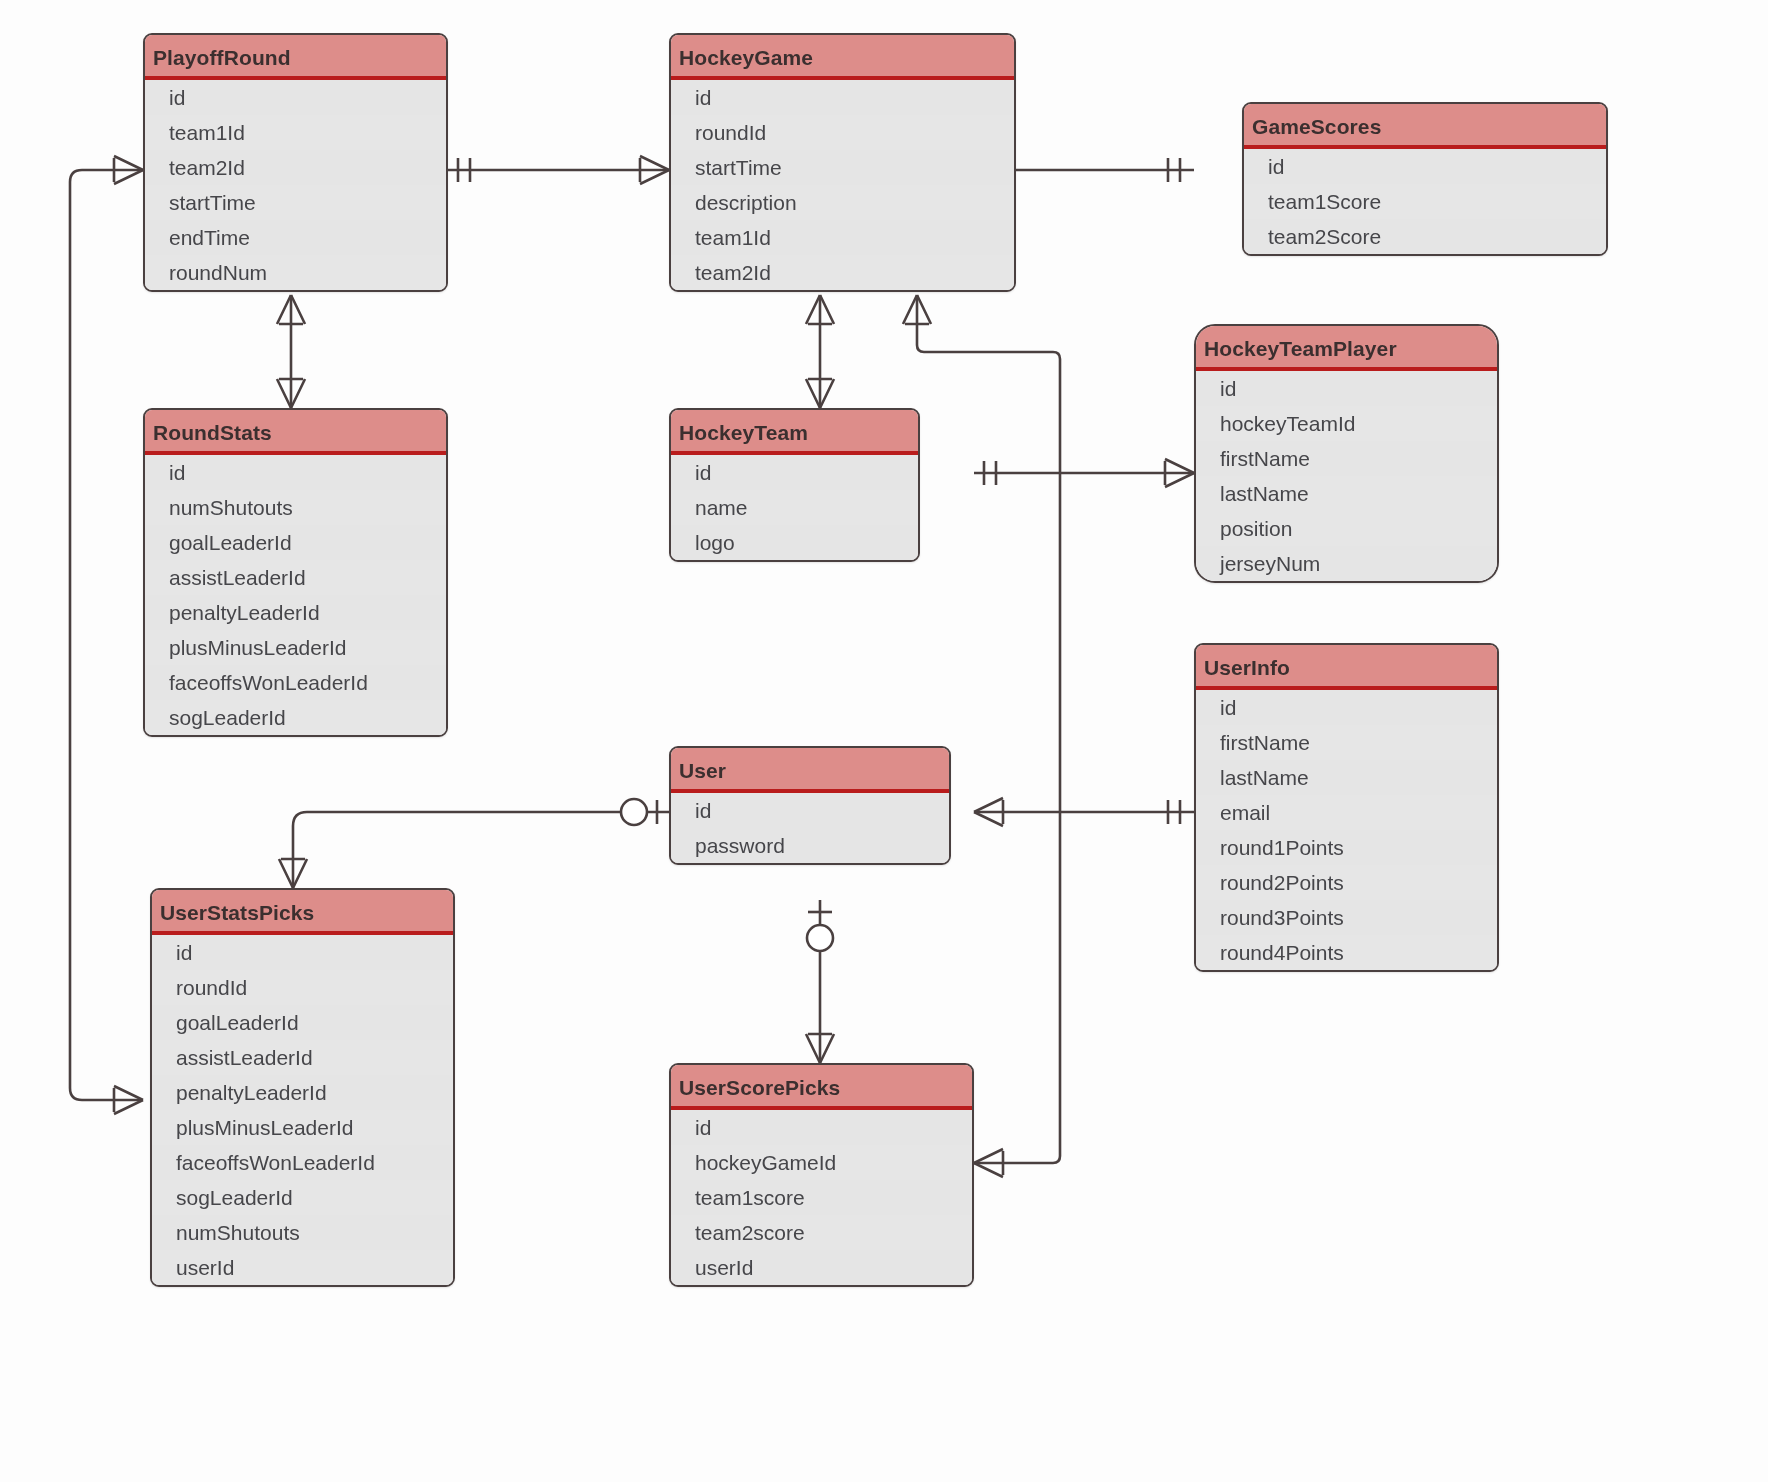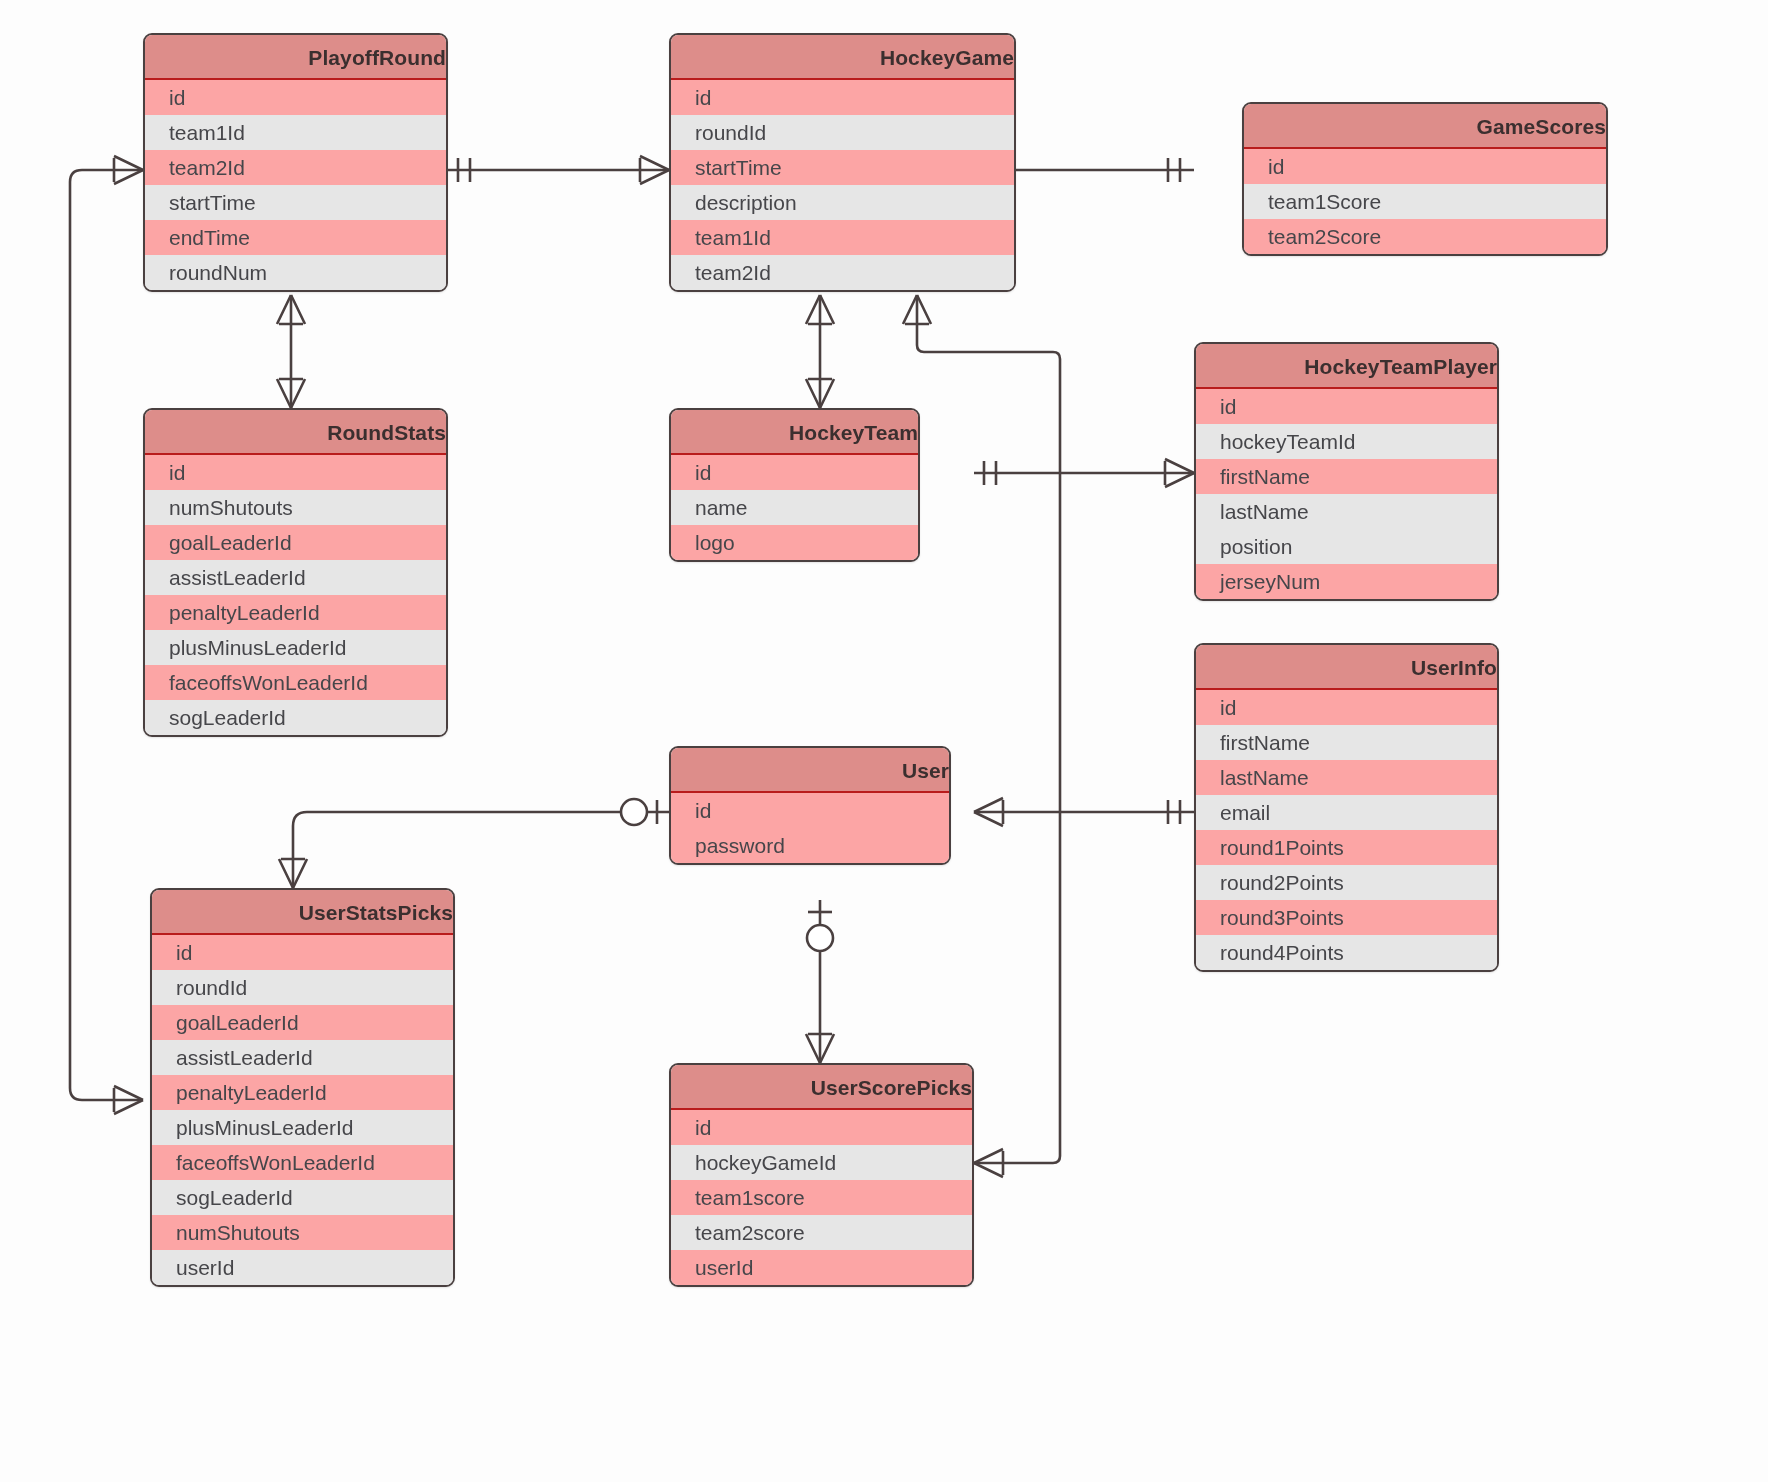--- a/index.html
+++ b/index.html
@@ -30,37 +30,36 @@
     border-radius: 9px;
     background: #ffffff;
     overflow: hidden;
     box-shadow: 0 1px 2px rgba(0,0,0,0.10);
   }
   .entity-header {
     box-sizing: border-box;
     height: 45px;
     line-height: 45px;
     background: #dd8d8a;
-    border-bottom: 2px solid #b91c1c;
+    border-bottom: 4px solid #b91c1c;
     color: #3b2f2f;
     font-size: 21px;
     font-weight: bold;
     padding-left: 8px;
     letter-spacing: 0.1px;
     white-space: nowrap;
-    text-align: right;
   }
   .attr {
     box-sizing: border-box;
     height: 35px;
     line-height: 35px;
     font-size: 21px;
     color: #46464a;
     padding-left: 24px;
-    background: #fca5a5;
+    background: #e5e5e5;
     white-space: nowrap;
   }
   .attr.alt {
     background: #e6e6e6;
   }
 </style>
 </head>
 <body>
 
 <div id="canvas">
@@ -153,21 +152,21 @@
         <div class="attr alt">plusMinusLeaderId</div>
         <div class="attr">faceoffsWonLeaderId</div>
         <div class="attr alt">sogLeaderId</div>
       </div>
       <div class="entity" style="left: 669px; top: 408px; width: 251px;">
         <div class="entity-header">HockeyTeam</div>
         <div class="attr">id</div>
         <div class="attr alt">name</div>
         <div class="attr">logo</div>
       </div>
-      <div class="entity" style="left: 1194px; top: 342px; width: 305px;">
+      <div class="entity" style="left: 1194px; top: 324px; width: 305px; border-radius: 21px;">
         <div class="entity-header">HockeyTeamPlayer</div>
         <div class="attr">id</div>
         <div class="attr alt">hockeyTeamId</div>
         <div class="attr">firstName</div>
         <div class="attr alt">lastName</div>
         <div class="attr alt">position</div>
         <div class="attr">jerseyNum</div>
       </div>
       <div class="entity" style="left: 1194px; top: 643px; width: 305px;">
         <div class="entity-header">UserInfo</div>

